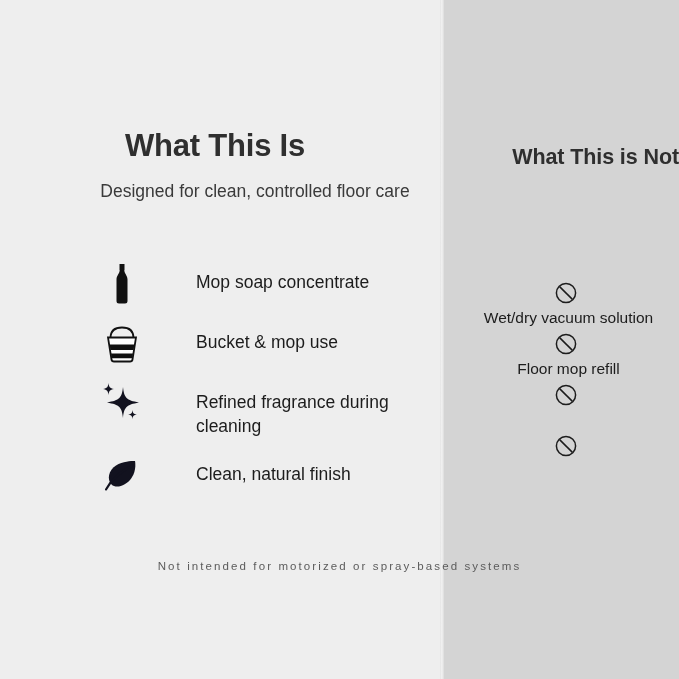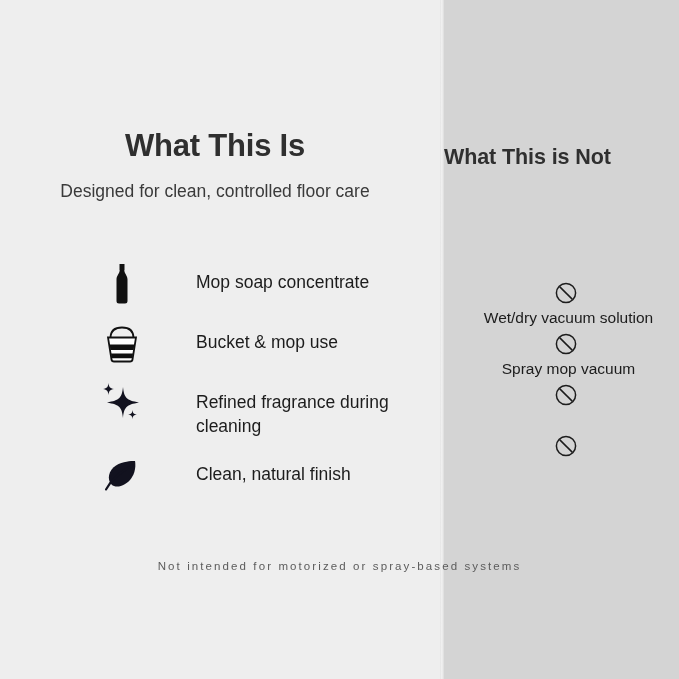--- a/index.html
+++ b/index.html
@@ -62,27 +62,28 @@
   .subtitle-left {
     position: absolute;
     left: 0;
     top: 180px;
     width: 430px;
     text-align: center;
     font-size: 17.5px;
     font-weight: normal;
     color: #3a3a3a;
     line-height: 1.3;
+    padding-left: 40px;
   }
   .title-right {
     position: absolute;
     left: 444px;
     top: 145px;
     width: 235px;
-    text-align: left;
+    text-align: right;
     font-size: 21.5px;
     font-weight: bold;
     color: #2f2f2f;
     letter-spacing: -0.1px;
     line-height: 1.15;
   }
 
   
   .list-left {
     position: absolute;
@@ -229,21 +230,21 @@
       <div class="row-text">Wet/dry vacuum solution</div>
     </div>
 
     <div class="row-right">
       <div class="icon-box">
         <svg width="24" height="24" viewBox="0 0 24 24">
           <circle cx="12" cy="12" r="9.6" fill="none" stroke="#1c1c1c" stroke-width="1.5"></circle>
           <line x1="5.6" y1="5.6" x2="18.4" y2="18.4" stroke="#1c1c1c" stroke-width="1.5"></line>
         </svg>
       </div>
-      <div class="row-text">Spray mop vacuum</div>
+      <div class="row-text">Floor mop refill</div>
     </div>
 
     <div class="row-right">
       <div class="icon-box">
         <svg width="24" height="24" viewBox="0 0 24 24">
           <circle cx="12" cy="12" r="9.6" fill="none" stroke="#1c1c1c" stroke-width="1.5"></circle>
           <line x1="5.6" y1="5.6" x2="18.4" y2="18.4" stroke="#1c1c1c" stroke-width="1.5"></line>
         </svg>
       </div>
     </div>

